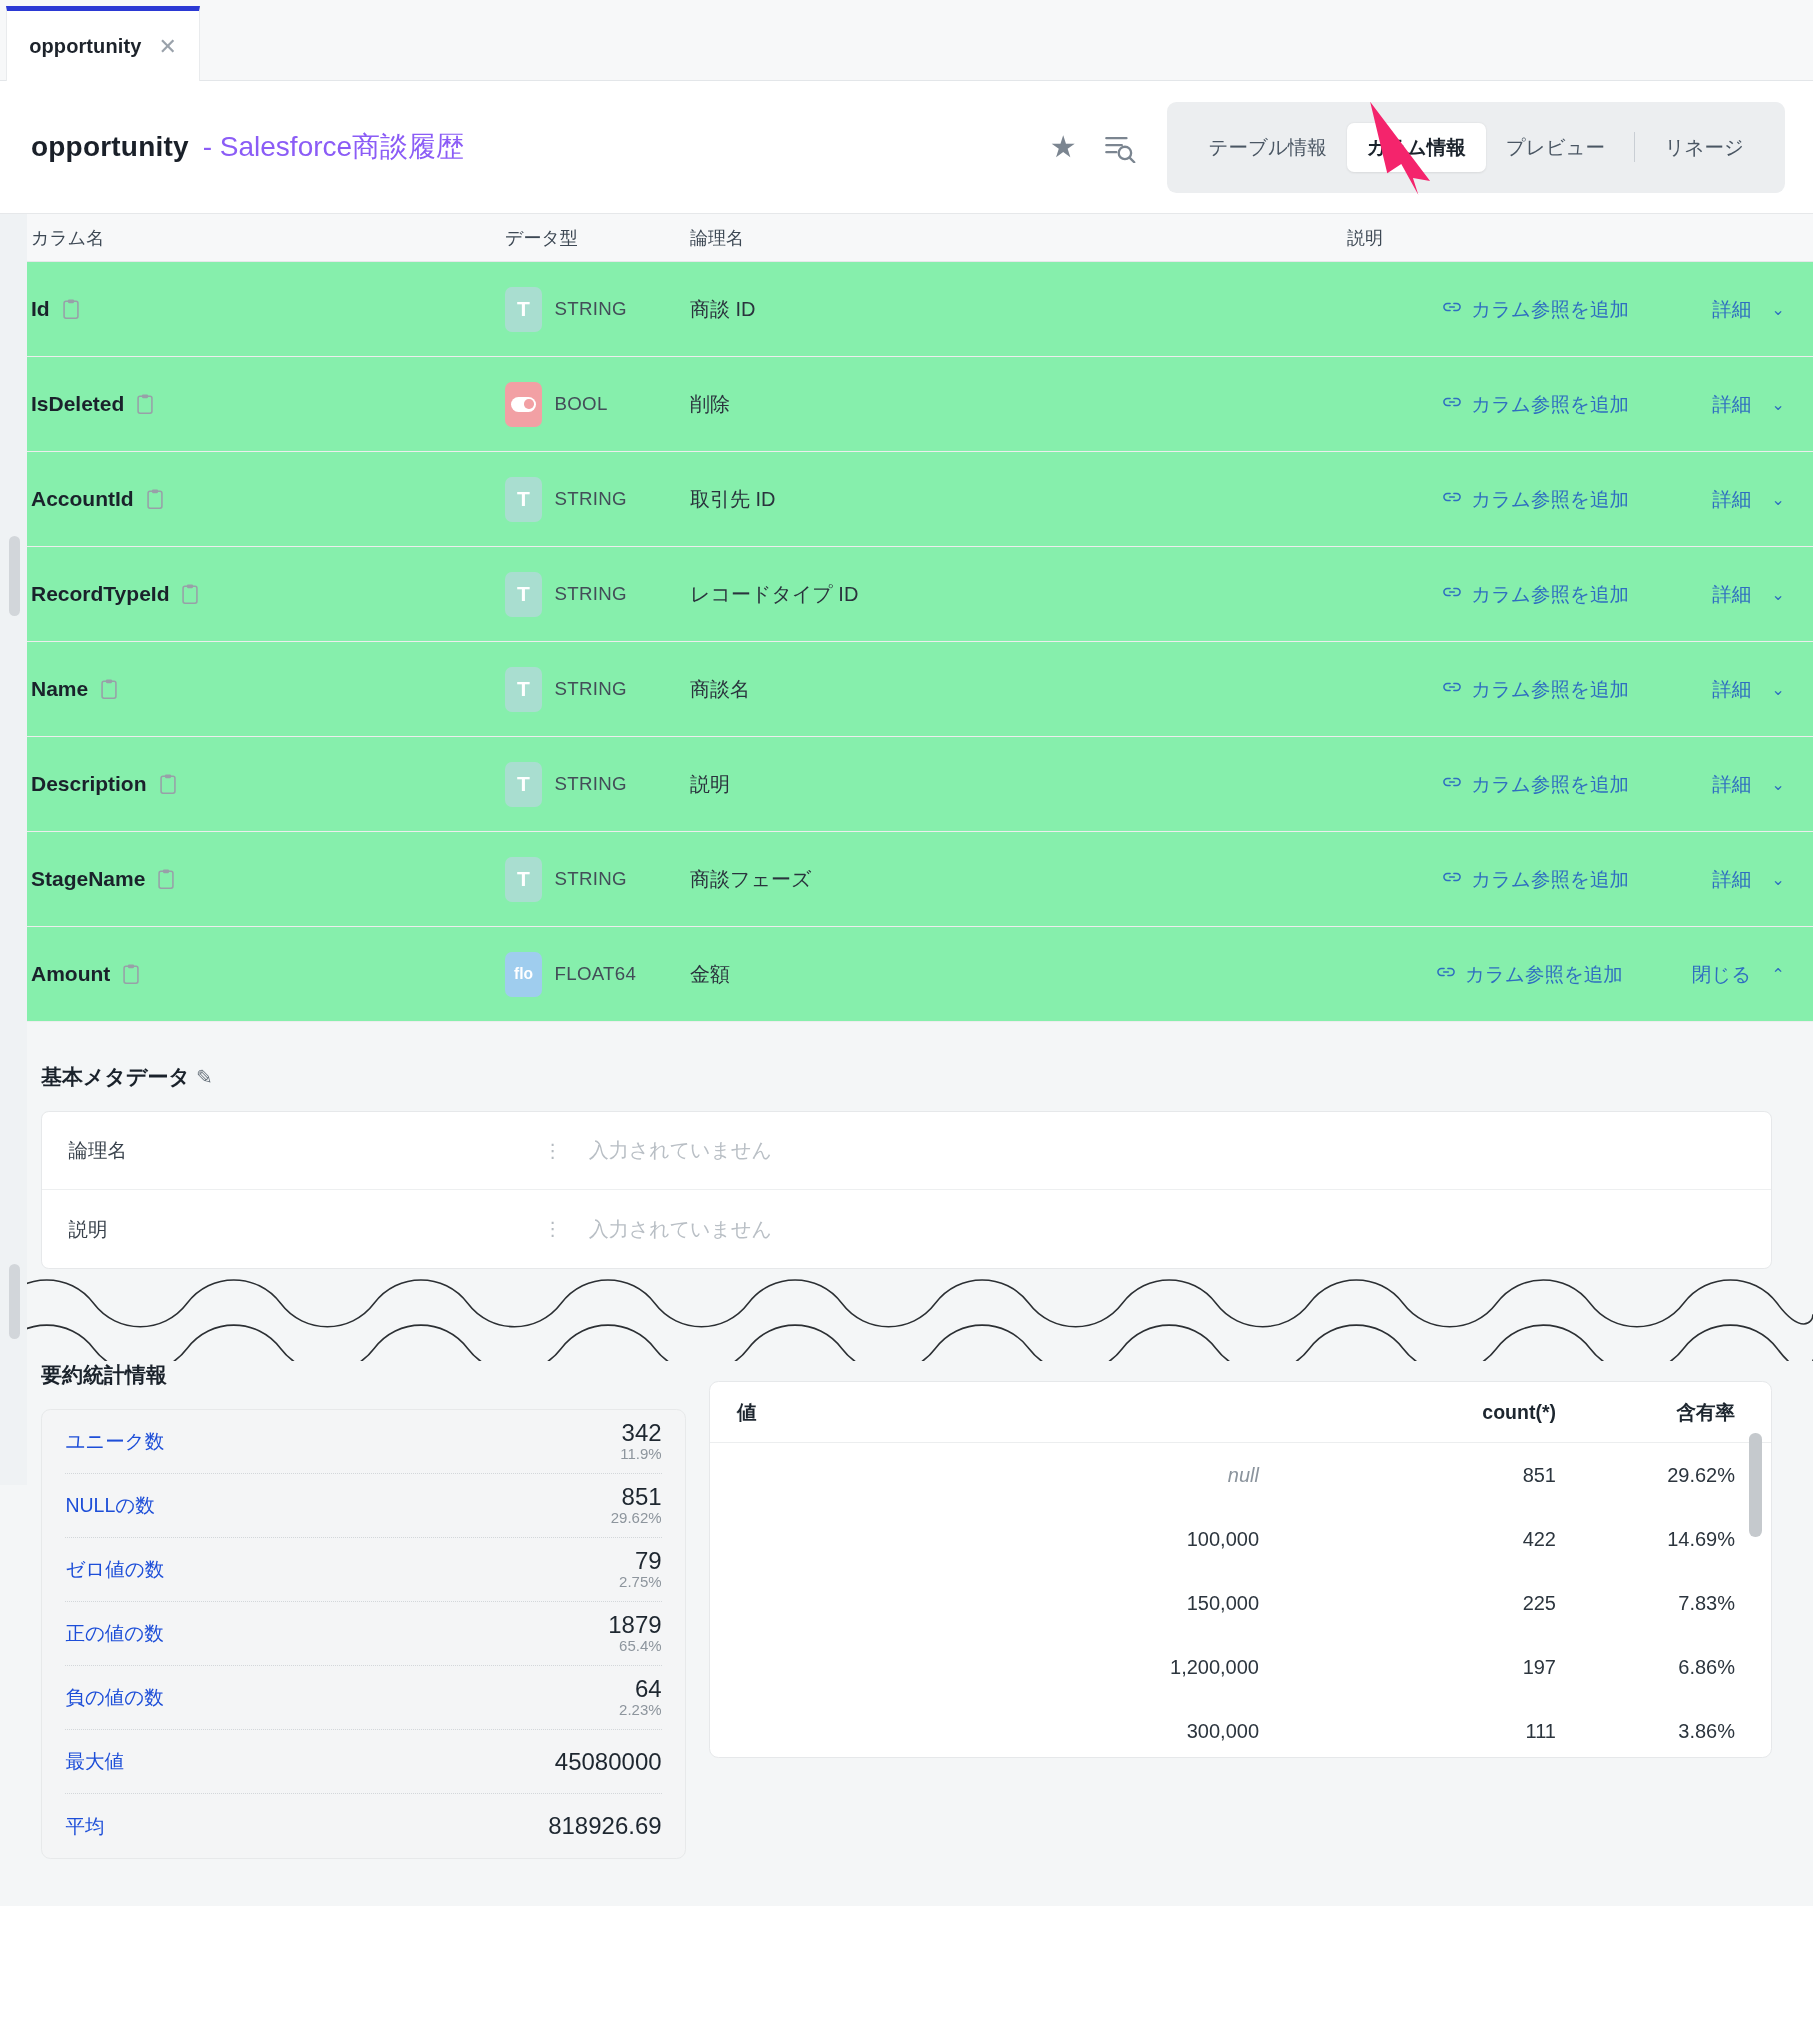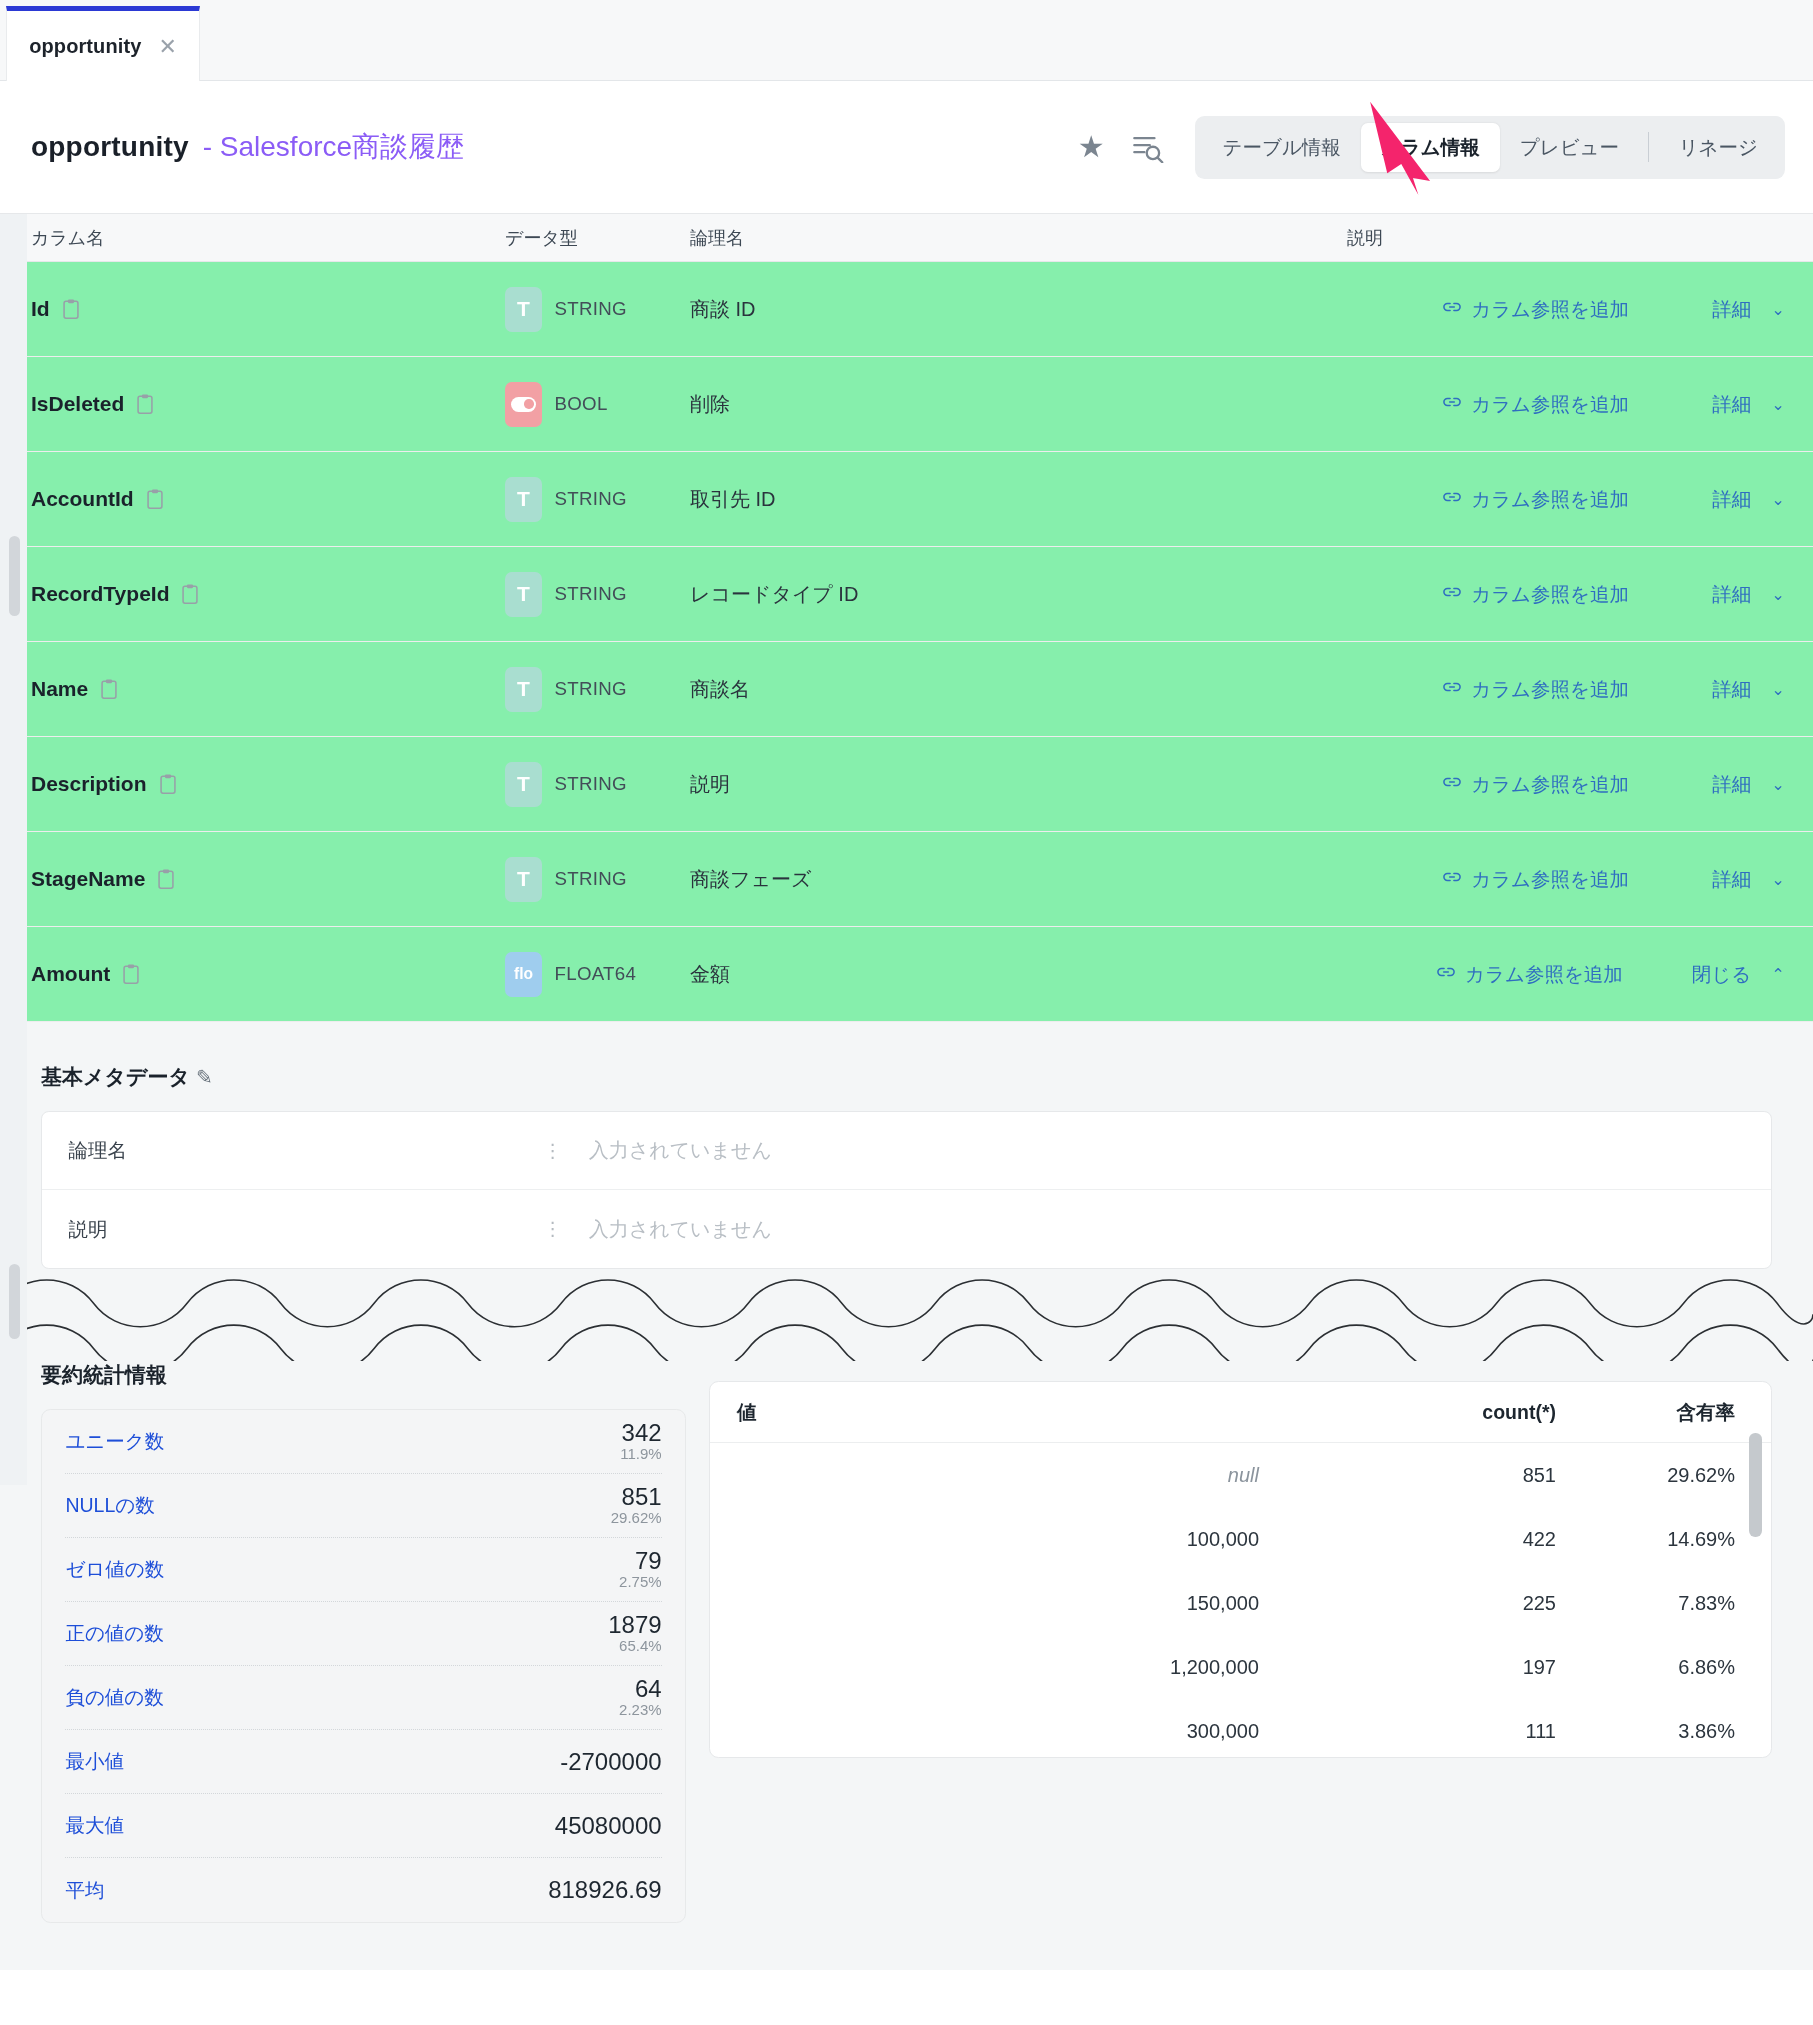--- a/index.html
+++ b/index.html
@@ -68,21 +68,21 @@
     width: 34px; height: 34px;
     display: flex; align-items: center; justify-content: center;
     cursor: pointer;
   }
   .star-icon { font-size: 30px; color: #7b8590; line-height: 1; }
 
   .segctl {
     display: flex; align-items: center;
     background: #eceef0;
     border-radius: 9.4px;
-    padding: 7px;
+    padding: 21px;
     gap: 0;
     margin-left: 9.4px;
   }
   .seg {
     font-size: 19.5px;
     color: #4a5663;
     padding: 11px 20px;
     border-radius: 7px;
     white-space: nowrap;
     cursor: pointer;
@@ -626,24 +626,20 @@
           <span class="stat-key">ゼロ値の数</span>
           <span class="stat-valwrap"><span class="stat-val">79</span><div class="stat-pct">2.75%</div></span>
         </div>
         <div class="stat-row">
           <span class="stat-key">正の値の数</span>
           <span class="stat-valwrap"><span class="stat-val">1879</span><div class="stat-pct">65.4%</div></span>
         </div>
         <div class="stat-row">
           <span class="stat-key">負の値の数</span>
           <span class="stat-valwrap"><span class="stat-val">64</span><div class="stat-pct">2.23%</div></span>
-        </div>
-        <div class="stat-row">
-          <span class="stat-key">最小値</span>
-          <span class="stat-valwrap"><span class="stat-val">-2700000</span></span>
         </div>
         <div class="stat-row">
           <span class="stat-key">最大値</span>
           <span class="stat-valwrap"><span class="stat-val">45080000</span></span>
         </div>
         <div class="stat-row">
           <span class="stat-key">平均</span>
           <span class="stat-valwrap"><span class="stat-val">818926.69</span></span>
         </div>
       </div>

